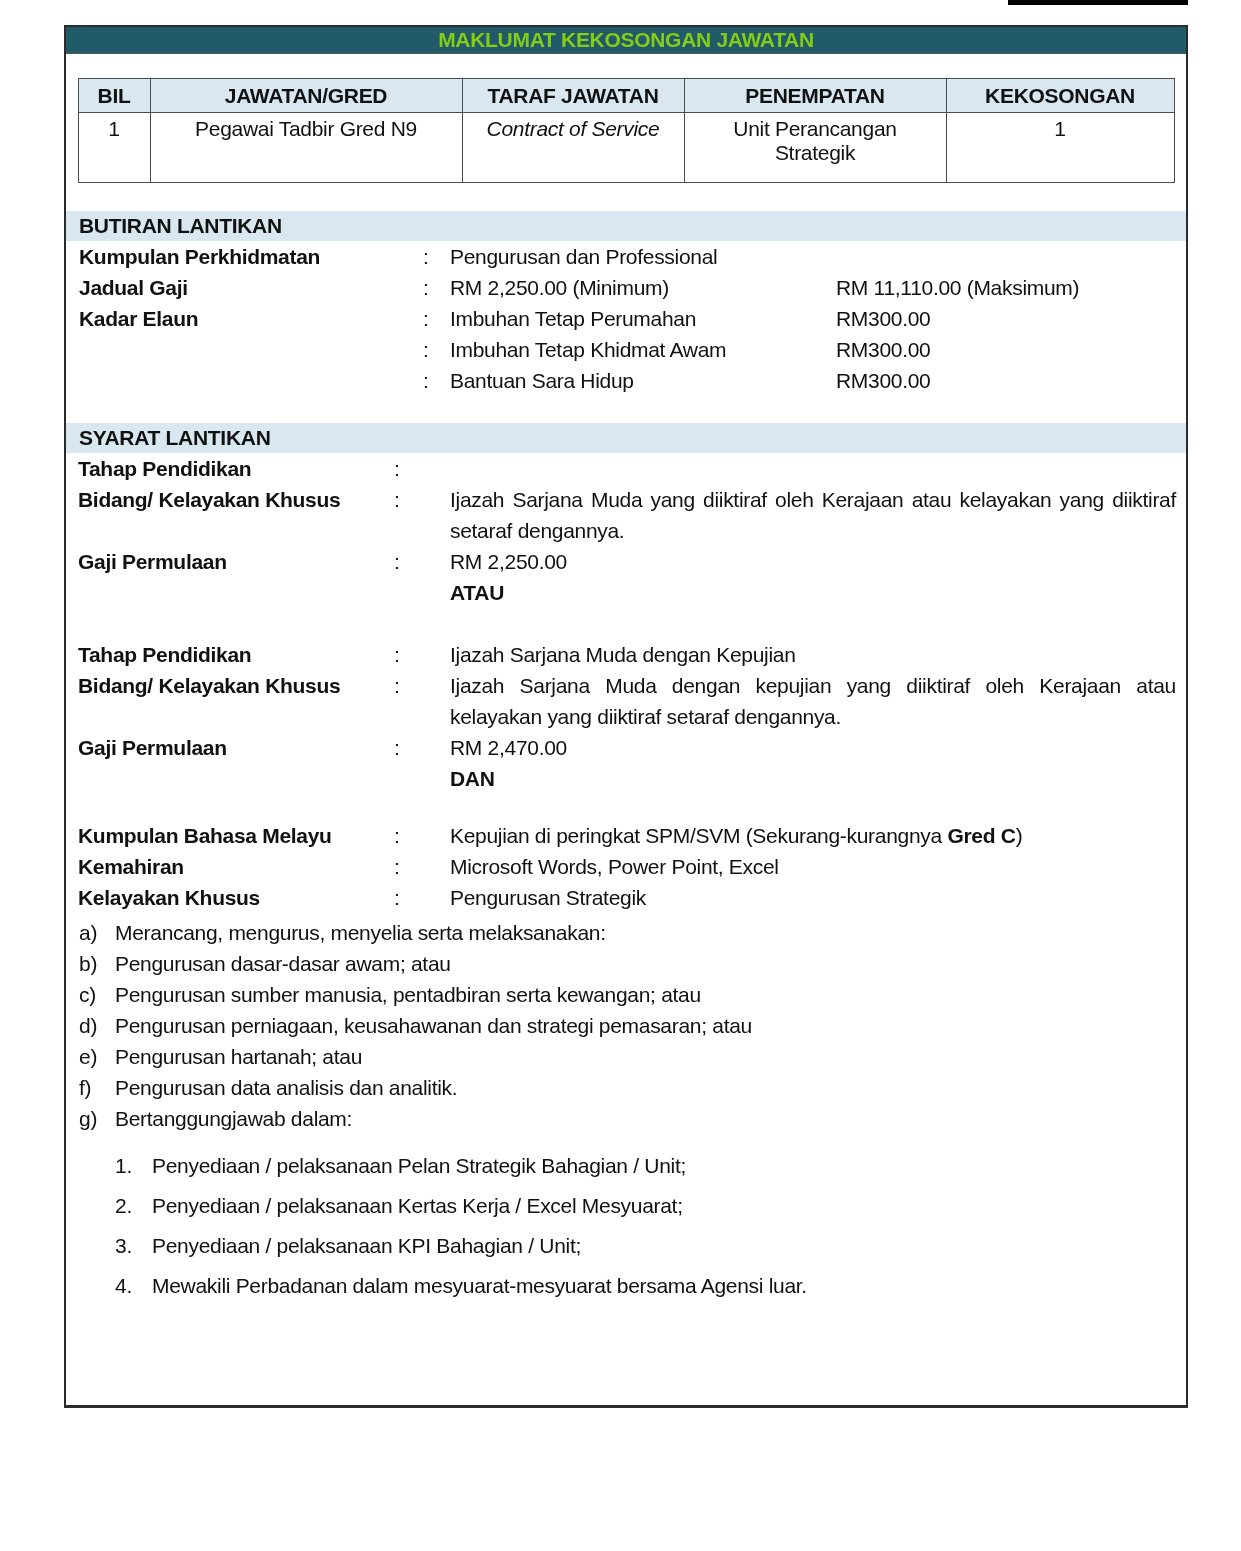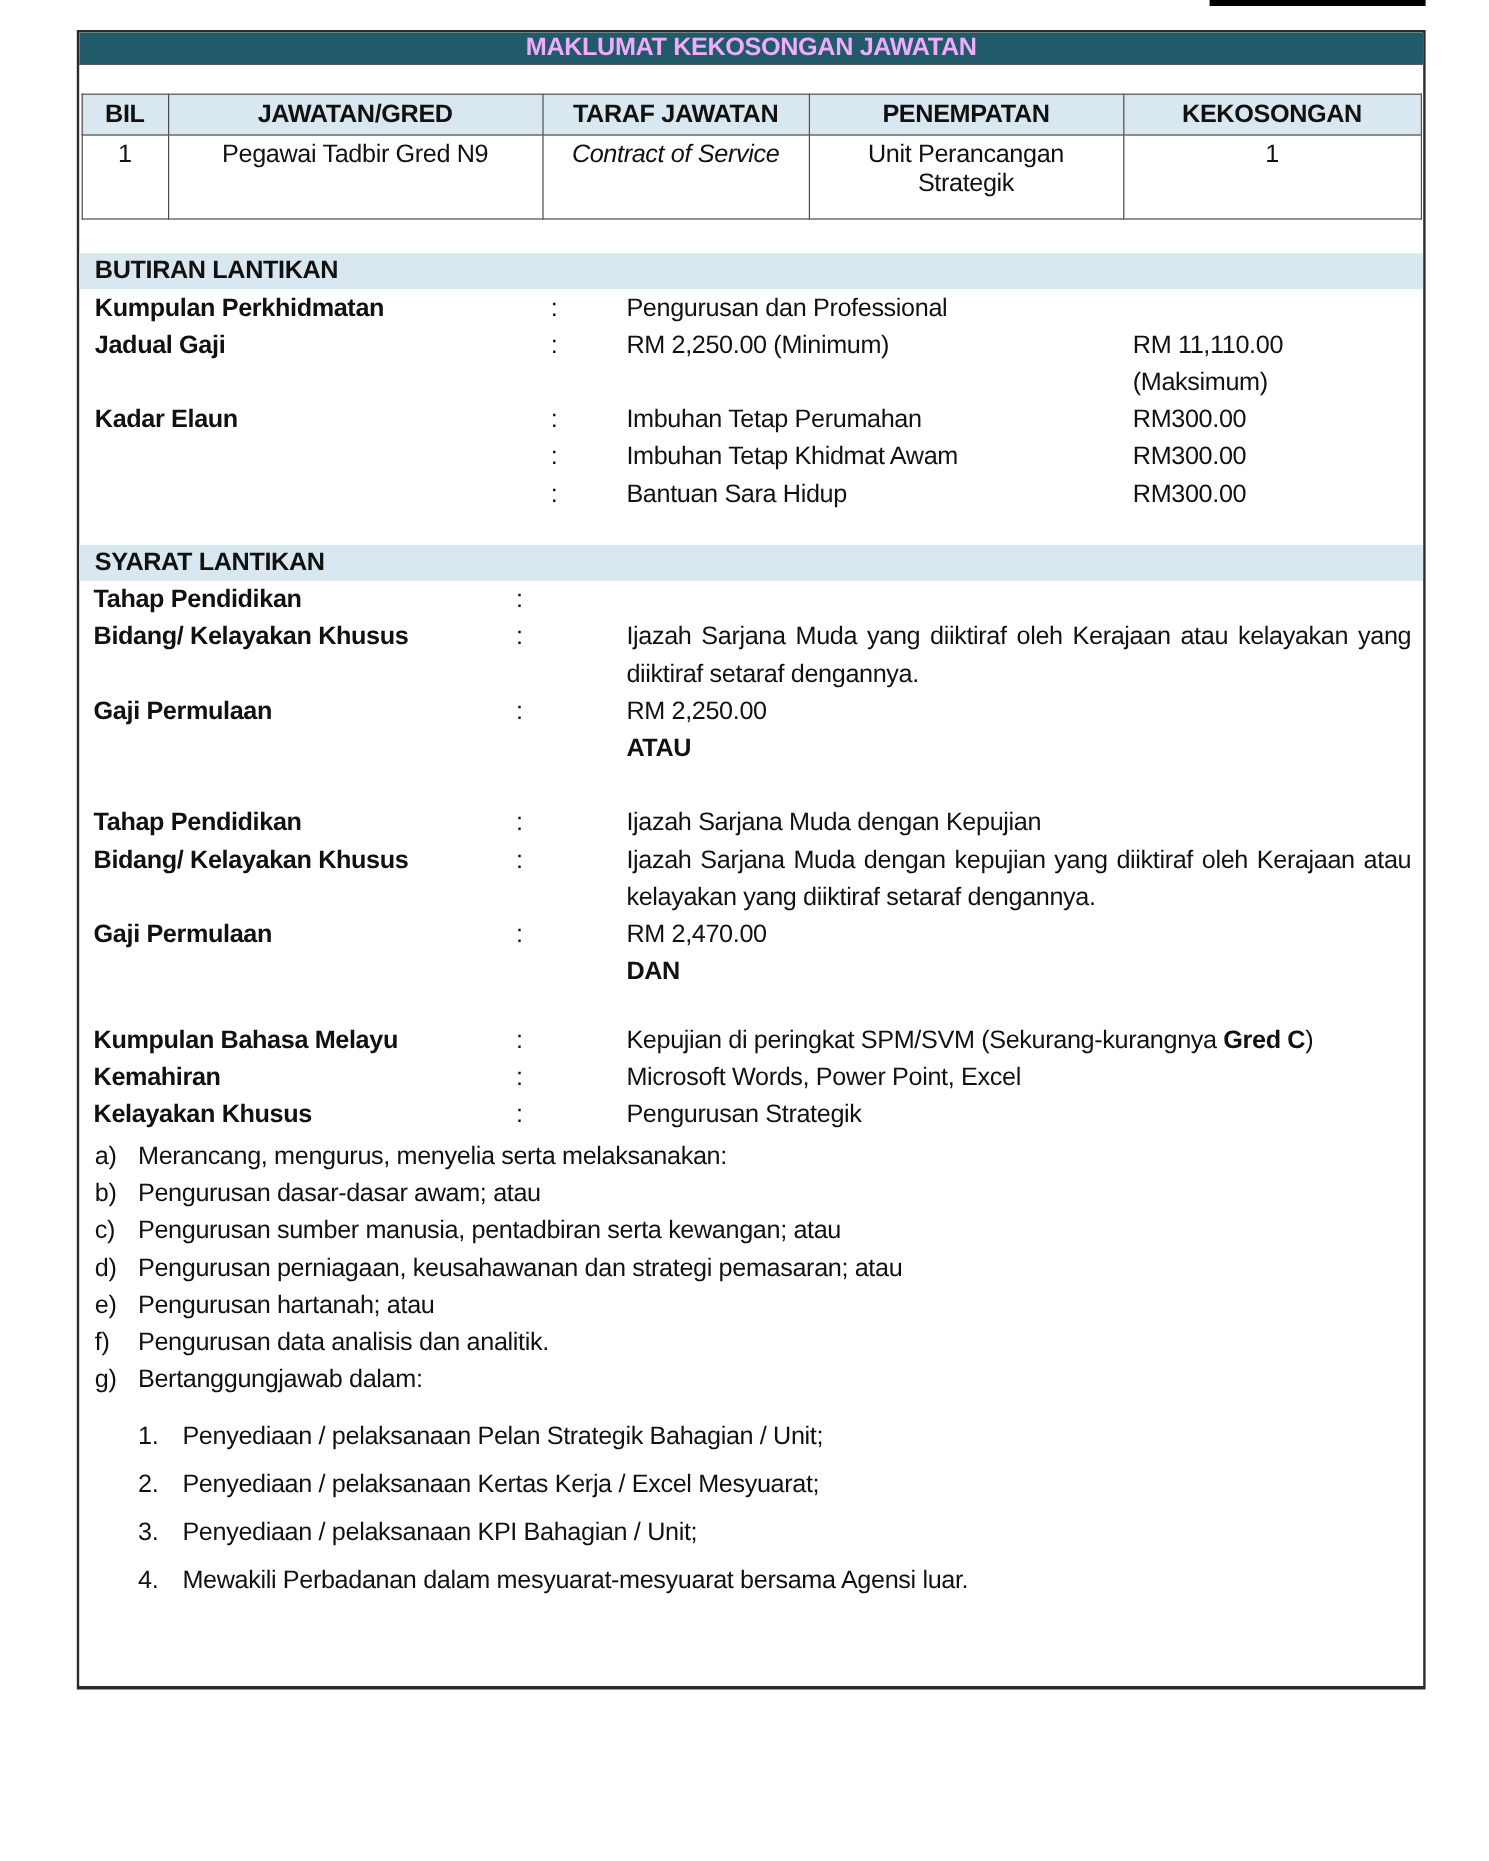--- a/index.html
+++ b/index.html
@@ -14,21 +14,21 @@
     width:1241px;height:1551px;background:#ffffff;position:relative;
     font-family:"Liberation Sans",sans-serif;color:#111;
     font-size:21px;letter-spacing:-0.3px;
   }
   .crop-bar{position:absolute;top:0;left:1008px;width:180px;height:5px;background:#000;}
   .page{
     position:absolute;top:25px;left:64px;width:1124px;height:1383px;
     border:2px solid #2b2b2b;border-bottom-width:3px;background:#fff;overflow:hidden;
   }
   .title-bar{
-    height:27px;background:var(--teal-header);color:#f0abfc;font-weight:bold;
+    height:27px;background:var(--teal-header);color:#84cc16;font-weight:bold;
     font-size:21px;display:flex;align-items:center;justify-content:center;
     border-bottom:1px solid #555;
   }
   
   table.vacancy{
     border-collapse:collapse;table-layout:fixed;margin:24px auto 0;width:1096px;
   }
   table.vacancy th,table.vacancy td{border:1.5px solid var(--border-dark);}
   table.vacancy th{
     background:var(--table-header-bg);font-weight:bold;height:34px;
@@ -40,21 +40,21 @@
   td.italic{font-style:italic;}
   
   .section-bar{
     background:var(--section-bar);font-weight:bold;font-size:21px;
     height:30px;line-height:30px;padding-left:13px;
   }
   .mt-butiran{margin-top:28px;}
   .mt-syarat{margin-top:27px;}
   .mt-deskripsi{margin-top:47px;}
   
-  .kv-row{display:flex;line-height:31px;gap:36px;}
+  .kv-row{display:flex;line-height:31px;}
   .kv-label{font-weight:bold;padding-left:13px;flex:none;}
   .kv-colon{flex:none;}
   .kv-row.butiran .kv-label{width:357px;}
   .kv-row.butiran .kv-colon{width:27px;}
   .kv-row.butiran .kv-value{width:386px;flex:none;}
   .kv-row.butiran .kv-value2{flex:1;}
   .kv-row.syarat .kv-label{width:328px;padding-left:12px;}
   .kv-row.syarat .kv-colon{width:56px;}
   .kv-row.syarat .kv-value{flex:1;padding-right:10px;}
   .kv-value.just{text-align:justify;}
@@ -80,21 +80,21 @@
 
   <div class="title-bar">MAKLUMAT KEKOSONGAN JAWATAN</div>
 
   <table class="vacancy">
     <thead>
       <tr>
         <th style="width:72px">BIL</th>
         <th style="width:312px">JAWATAN/GRED</th>
         <th style="width:222px">TARAF JAWATAN</th>
         <th style="width:262px">PENEMPATAN</th>
-        <th style="width:248px">KEKOSONGAN</th>
+        <th style="width:228px">KEKOSONGAN</th>
       </tr>
     </thead>
     <tbody>
       <tr>
         <td>1</td>
         <td>Pegawai Tadbir Gred N9</td>
         <td class="italic">Contract of Service</td>
         <td>Unit Perancangan Strategik</td>
         <td>1</td>
       </tr>

